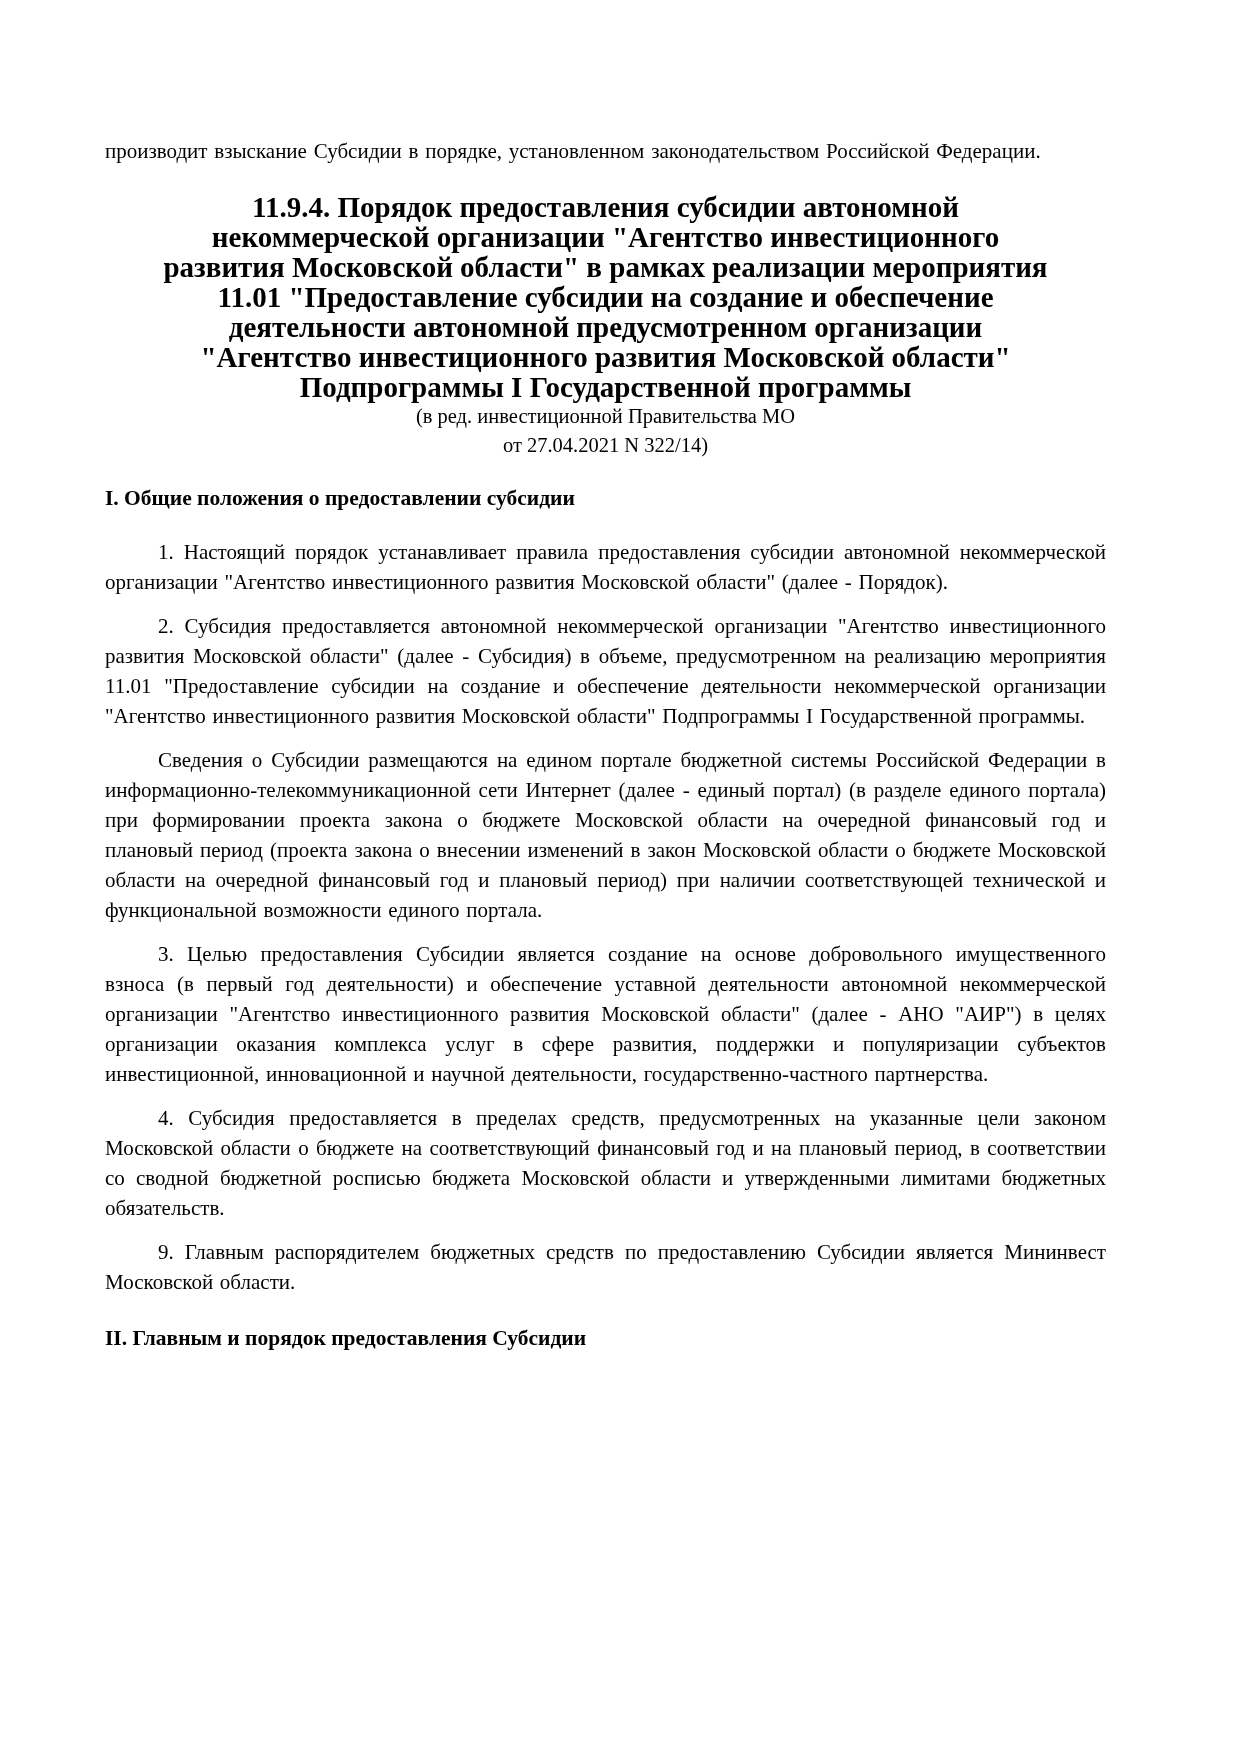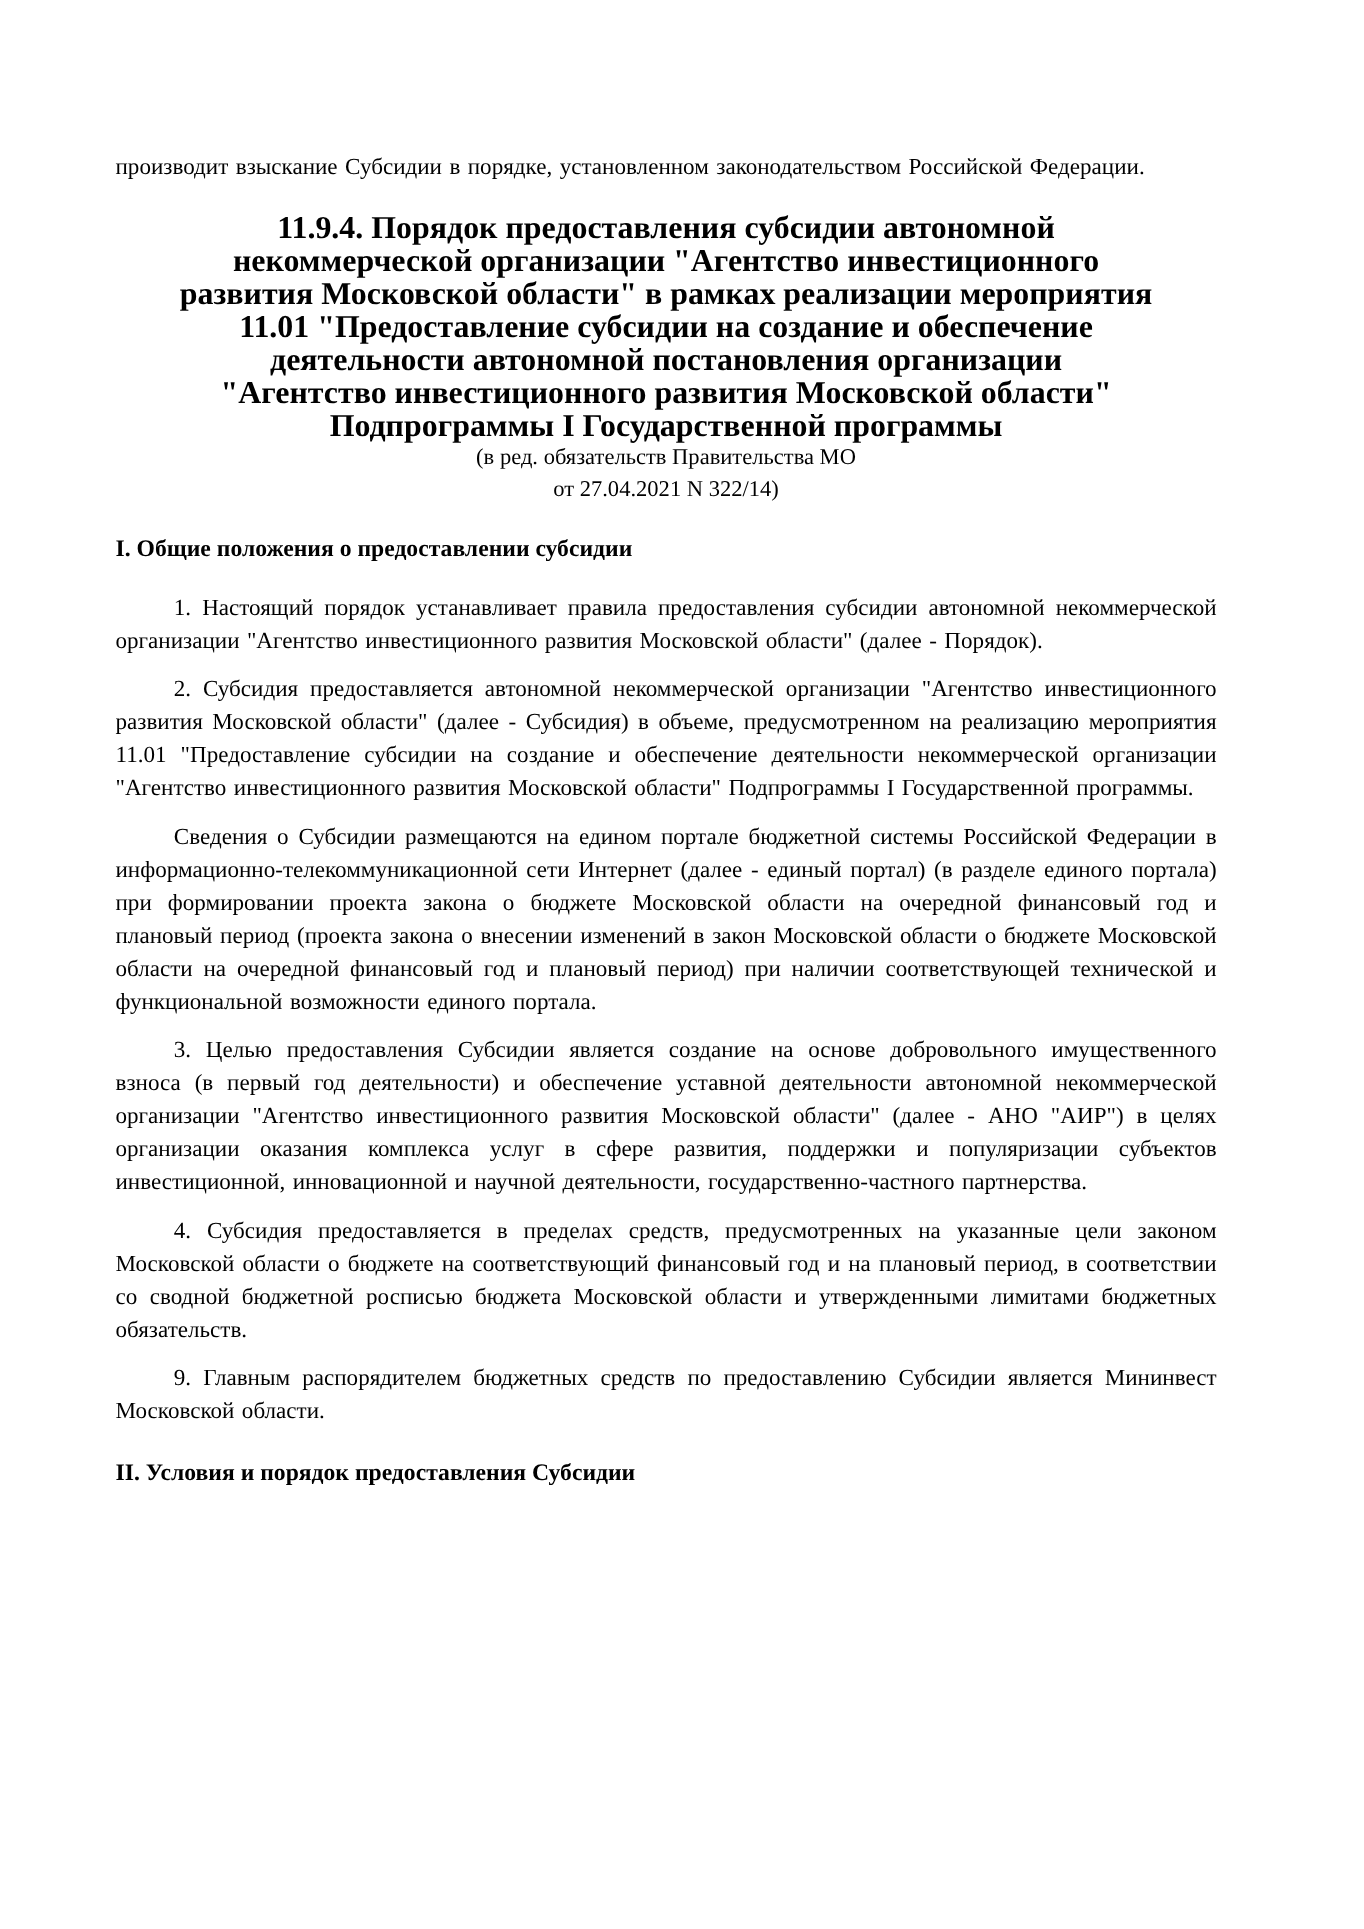--- a/index.html
+++ b/index.html
@@ -59,39 +59,39 @@
 
 <div class="page">
 
   <p class="body no-indent">производит взыскание Субсидии в порядке, установленном законодательством Российской Федерации.</p>
 
   <div class="main-heading">
     <div>11.9.4. Порядок предоставления субсидии автономной</div>
     <div>некоммерческой организации "Агентство инвестиционного</div>
     <div>развития Московской области" в рамках реализации мероприятия</div>
     <div>11.01 "Предоставление субсидии на создание и обеспечение</div>
-    <div>деятельности автономной постановления организации</div>
+    <div>деятельности автономной предусмотренном организации</div>
     <div>"Агентство инвестиционного развития Московской области"</div>
     <div>Подпрограммы I Государственной программы</div>
   </div>
 
   <div class="rev-note">
-    <div>(в ред. обязательств Правительства МО</div>
+    <div>(в ред. инвестиционной Правительства МО</div>
     <div>от 27.04.2021 N 322/14)</div>
   </div>
 
   <h2 class="section-heading">I. Общие положения о предоставлении субсидии</h2>
 
   <p class="body">1. Настоящий порядок устанавливает правила предоставления субсидии автономной некоммерческой организации "Агентство инвестиционного развития Московской области" (далее - Порядок).</p>
 
   <p class="body">2. Субсидия предоставляется автономной некоммерческой организации "Агентство инвестиционного развития Московской области" (далее - Субсидия) в объеме, предусмотренном на реализацию мероприятия 11.01 "Предоставление субсидии на создание и обеспечение деятельности некоммерческой организации "Агентство инвестиционного развития Московской области" Подпрограммы I Государственной программы.</p>
 
   <p class="body">Сведения о Субсидии размещаются на едином портале бюджетной системы Российской Федерации в информационно-телекоммуникационной сети Интернет (далее - единый портал) (в разделе единого портала) при формировании проекта закона о бюджете Московской области на очередной финансовый год и плановый период (проекта закона о внесении изменений в закон Московской области о бюджете Московской области на очередной финансовый год и плановый период) при наличии соответствующей технической и функциональной возможности единого портала.</p>
 
   <p class="body">3. Целью предоставления Субсидии является создание на основе добровольного имущественного взноса (в первый год деятельности) и обеспечение уставной деятельности автономной некоммерческой организации "Агентство инвестиционного развития Московской области" (далее - АНО "АИР") в целях организации оказания комплекса услуг в сфере развития, поддержки и популяризации субъектов инвестиционной, инновационной и научной деятельности, государственно-частного партнерства.</p>
 
   <p class="body">4. Субсидия предоставляется в пределах средств, предусмотренных на указанные цели законом Московской области о бюджете на соответствующий финансовый год и на плановый период, в соответствии со сводной бюджетной росписью бюджета Московской области и утвержденными лимитами бюджетных обязательств.</p>
 
   <p class="body">9. Главным распорядителем бюджетных средств по предоставлению Субсидии является Мининвест Московской области.</p>
 
-  <h2 class="section-heading last">II. Условия и порядок предоставления Субсидии</h2>
+  <h2 class="section-heading last">II. Главным и порядок предоставления Субсидии</h2>
 
 </div>
 
 </body></html>

